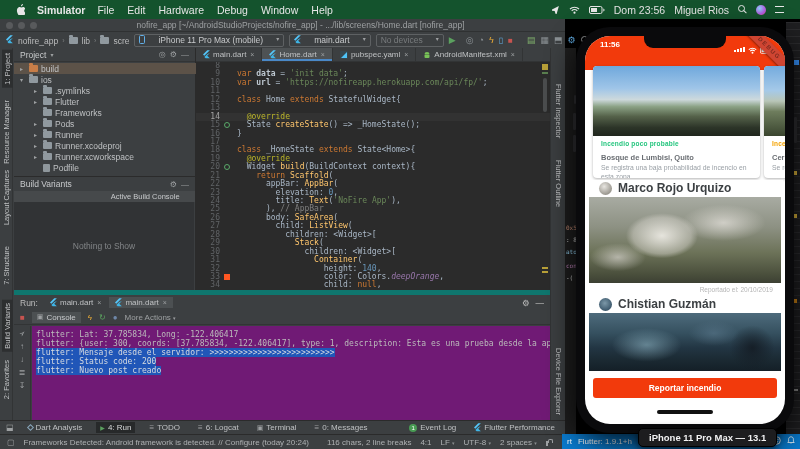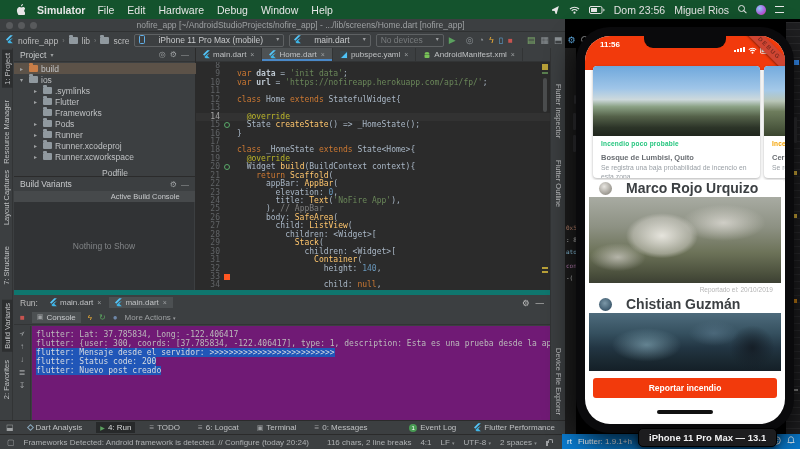--- a/index.html
+++ b/index.html
@@ -149,21 +149,21 @@
   .f-status { font-size:6.5px; font-weight:bold; letter-spacing:.2px; }
   .f-place { font-size:7.5px; font-weight:bold; color:#6a6e73; margin-top:6px; }
   .f-desc { font-size:6.8px; color:#9aa0a6; margin-top:2px; line-height:8.5px; }
   .photo-quito { background:linear-gradient(180deg,#6fa8dc 0%,#9fc5e8 32%,#cdd9dc 48%,#8ba285 58%,#55624a 72%,#2c3428 88%,#20261d 100%); }
   .photo-mountain { background:linear-gradient(180deg,#74abde 0%,#a5c9e8 35%,#b9c6b8 50%,#6e7d5d 65%,#3a452f 100%); }
   .report { position:absolute; left:2px; width:196px; background:#fff; }
   .rep-head { display:flex; align-items:center; gap:6px; padding-left:12px; height:16px; }
   .avatar { width:13px; height:13px; border-radius:50%; }
   .av-grey { background:radial-gradient(circle at 40% 35%, #e8e6e1, #9b9890 70%, #6f6d66); }
   .av-blue { background:radial-gradient(circle at 45% 40%, #7c98a8, #3c586c 70%, #22394a); }
-  .rep-name { font-size:14px; font-weight:bold; color:#3c4043;margin-left:8px; }
+  .rep-name { font-size:12px; font-weight:bold; color:#3c4043; }
   .rep-photo { margin:1px 2px 0 2px; height:86px; }
   .photo-smoke { background:
       radial-gradient(ellipse 48px 30px at 38% 45%, rgba(235,233,226,.95), rgba(210,208,200,.5) 60%, transparent 75%),
       radial-gradient(ellipse 60px 26px at 70% 30%, rgba(214,212,205,.9), transparent 70%),
       radial-gradient(ellipse 40px 20px at 15% 70%, rgba(200,198,190,.8), transparent 70%),
       linear-gradient(180deg,#a8aba2 0%,#8d9183 35%,#6c7258 65%,#4a4f3c 90%,#3c4033 100%); }
   .rep-date { text-align:right; font-size:6.5px; color:#b5b5b5; padding:3px 10px 0 0; }
   .photo-night { height:58px; background:
       radial-gradient(ellipse 50px 24px at 30% 55%, rgba(150,190,205,.55), transparent 70%),
       radial-gradient(ellipse 36px 18px at 65% 35%, rgba(90,120,140,.6), transparent 70%),
@@ -331,21 +331,21 @@
           <div class="tree-row" style="padding-left: 20px;">
             <span class="tree-arrow">▸</span>
             <span class="folder-ico"></span>
             <span>Runner.xcodeproj</span>
           </div>
           <div class="tree-row" style="padding-left: 20px;">
             <span class="tree-arrow">▸</span>
             <span class="folder-ico"></span>
             <span>Runner.xcworkspace</span>
           </div>
-          <div class="tree-row" style="padding-left: 20px; flex-direction: column;">
+          <div class="tree-row" style="padding-left: 20px;">
             <span class="tree-arrow"></span>
             <span class="tree-file"></span>
             <span>Podfile</span>
           </div>
         </div>
     </div>
 
     <div id="bv-panel">
       <div class="panel-head" style="border-bottom:none">
         <span>Build Variants</span>
@@ -423,21 +423,21 @@
         <div class="cl"><span class="lnum">23</span><span class="ctext"><span class="pl">        elevation: </span><span class="num">0</span><span class="pl">,</span></span></div>
         <div class="cl"><span class="lnum">24</span><span class="ctext"><span class="pl">        title: </span><span class="fn">Text</span><span class="pl">(</span><span class="str">'NoFire App'</span><span class="pl">),</span></span></div>
         <div class="cl"><span class="lnum">25</span><span class="ctext"><span class="pl">      ), </span><span class="cmt">// AppBar</span></span></div>
         <div class="cl"><span class="lnum">26</span><span class="ctext"><span class="pl">      body: </span><span class="fn">SafeArea</span><span class="pl">(</span></span></div>
         <div class="cl"><span class="lnum">27</span><span class="ctext"><span class="pl">        child: </span><span class="fn">ListView</span><span class="pl">(</span></span></div>
         <div class="cl"><span class="lnum">28</span><span class="ctext"><span class="pl">          children: &lt;Widget&gt;[</span></span></div>
         <div class="cl"><span class="lnum">29</span><span class="ctext"><span class="pl">            </span><span class="fn">Stack</span><span class="pl">(</span></span></div>
         <div class="cl"><span class="lnum">30</span><span class="ctext"><span class="pl">              children: &lt;Widget&gt;[</span></span></div>
         <div class="cl"><span class="lnum">31</span><span class="ctext"><span class="pl">                </span><span class="fn">Container</span><span class="pl">(</span></span></div>
         <div class="cl"><span class="lnum">32</span><span class="ctext"><span class="pl">                  height: </span><span class="num">140</span><span class="pl">,</span></span></div>
-        <div class="cl"><span class="lnum">33</span><span class="gmark mk-swatch"></span></div>
+        <div class="cl"><span class="lnum">33</span><span class="gmark mk-swatch"></span><span class="ctext"><span class="pl">                  color: Colors.</span><span class="field">deepOrange</span><span class="pl">,</span></span></div>
         <div class="cl"><span class="lnum">34</span><span class="ctext"><span class="pl">                  child: </span><span class="kw">null</span><span class="pl">,</span></span></div>
       </div>
     <div id="ed-widgets">
       <i class="edw" style="left:2px;top:2px;width:6px;height:6px;background:#b8a038"></i>
       <i class="edw" style="left:2px;top:10px;width:6px;height:2px;background:#5a7f4f"></i>
       <i class="edw" style="left:3px;top:16px;width:4px;height:34px;background:#4b4d4e;border-radius:2px"></i>
       <i class="edw" style="left:2px;top:205px;width:6px;height:2px;background:#b8a038"></i>
       <i class="edw" style="left:2px;top:209px;width:6px;height:2px;background:#b8a038"></i>
     </div>
     <div id="stripe-right">

